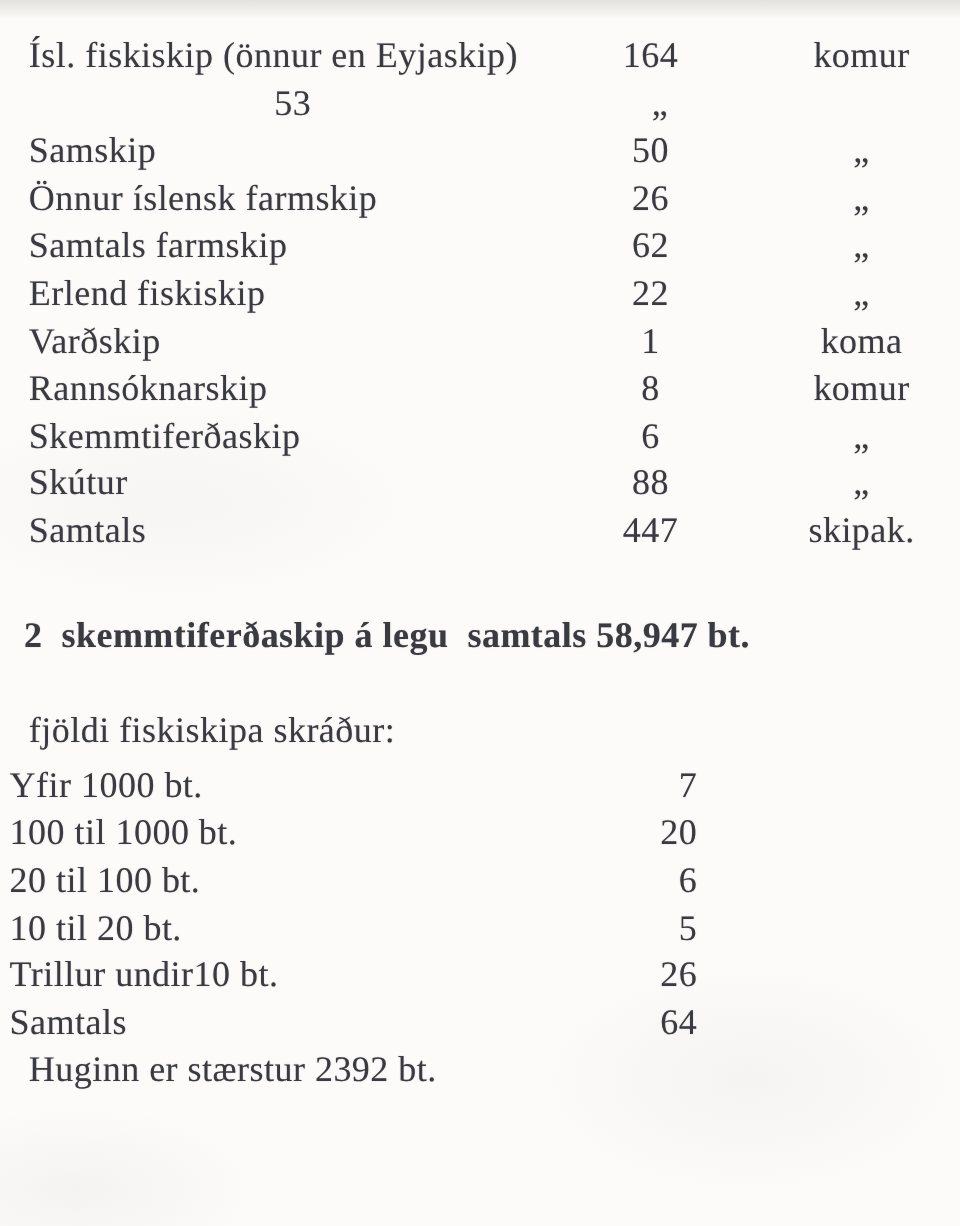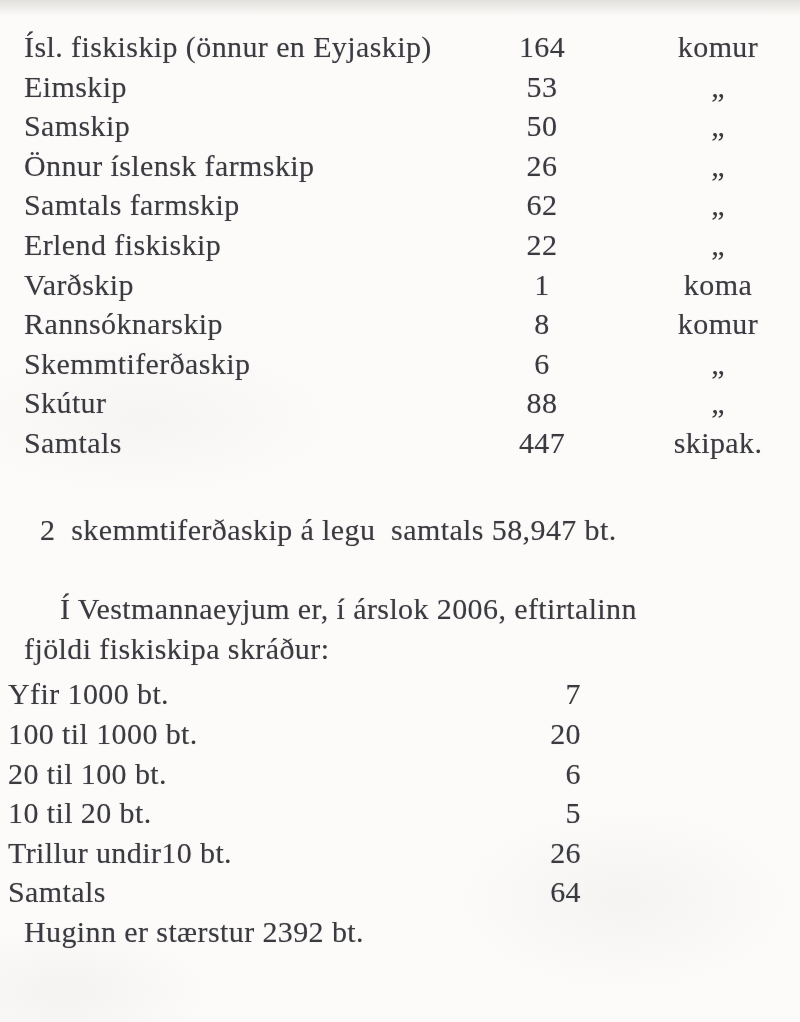--- a/index.html
+++ b/index.html
@@ -22,42 +22,41 @@
     font-size: 30px;
     line-height: 39.6px;
     letter-spacing: 0.4px;
     text-shadow: 0 0 1px rgba(58,58,65,0.35);
   }
   .arrivals { padding-left: 24px; }
   .arow { display: grid; grid-template-columns: 1fr 156px 180px; height: 39.6px; }
   .arow .lbl  { white-space: nowrap; }
   .arow .num  { text-align: center; }
   .arow .unit { text-align: center; padding-left: 16px; }
-  .note { margin-top: 47px; padding-left: 40px; white-space: pre; }
+  .note { margin-top: 47px; padding-left: 20px; white-space: pre; font-weight: bold; }
   .para { margin-top: 40px; padding-left: 24px; }
   .para .pline1 { text-indent: 36px; white-space: nowrap; }
   .para .pline2 { white-space: nowrap; }
   .fleet { margin-top: 6px; padding-left: 8px; padding-right: 219px; }
   .frow { display: grid; grid-template-columns: 1fr 140px; height: 39.6px; }
   .frow .num { text-align: right; }
   .footer-line { padding-left: 24px; white-space: nowrap; }
 </style>
 </head>
 <body>
 
 <div class="page">
 
   <div class="arrivals">
     <div class="arow">
       <span class="lbl">Ísl. fiskiskip (önnur en Eyjaskip)</span>
       <span class="num">164</span>
       <span class="unit">komur</span>
     </div>
     <div class="arow">
-      <span class="lbl">Eimskip</span>
       <span class="num">53</span>
       <span class="unit">„</span>
     </div>
     <div class="arow">
       <span class="lbl">Samskip</span>
       <span class="num">50</span>
       <span class="unit">„</span>
     </div>
     <div class="arow">
       <span class="lbl">Önnur íslensk farmskip</span>
@@ -97,21 +96,20 @@
     <div class="arow">
       <span class="lbl">Samtals</span>
       <span class="num">447</span>
       <span class="unit">skipak.</span>
     </div>
   </div>
 
   <div class="note">2  skemmtiferðaskip á legu  samtals 58,947 bt.</div>
 
   <div class="para">
-    <div class="pline1">Í Vestmannaeyjum er, í árslok 2006, eftirtalinn</div>
     <div class="pline2">fjöldi fiskiskipa skráður:</div>
   </div>
 
   <div class="fleet">
     <div class="frow">
       <span class="lbl">Yfir 1000 bt.</span>
       <span class="num">7</span>
     </div>
     <div class="frow">
       <span class="lbl">100 til 1000 bt.</span>

